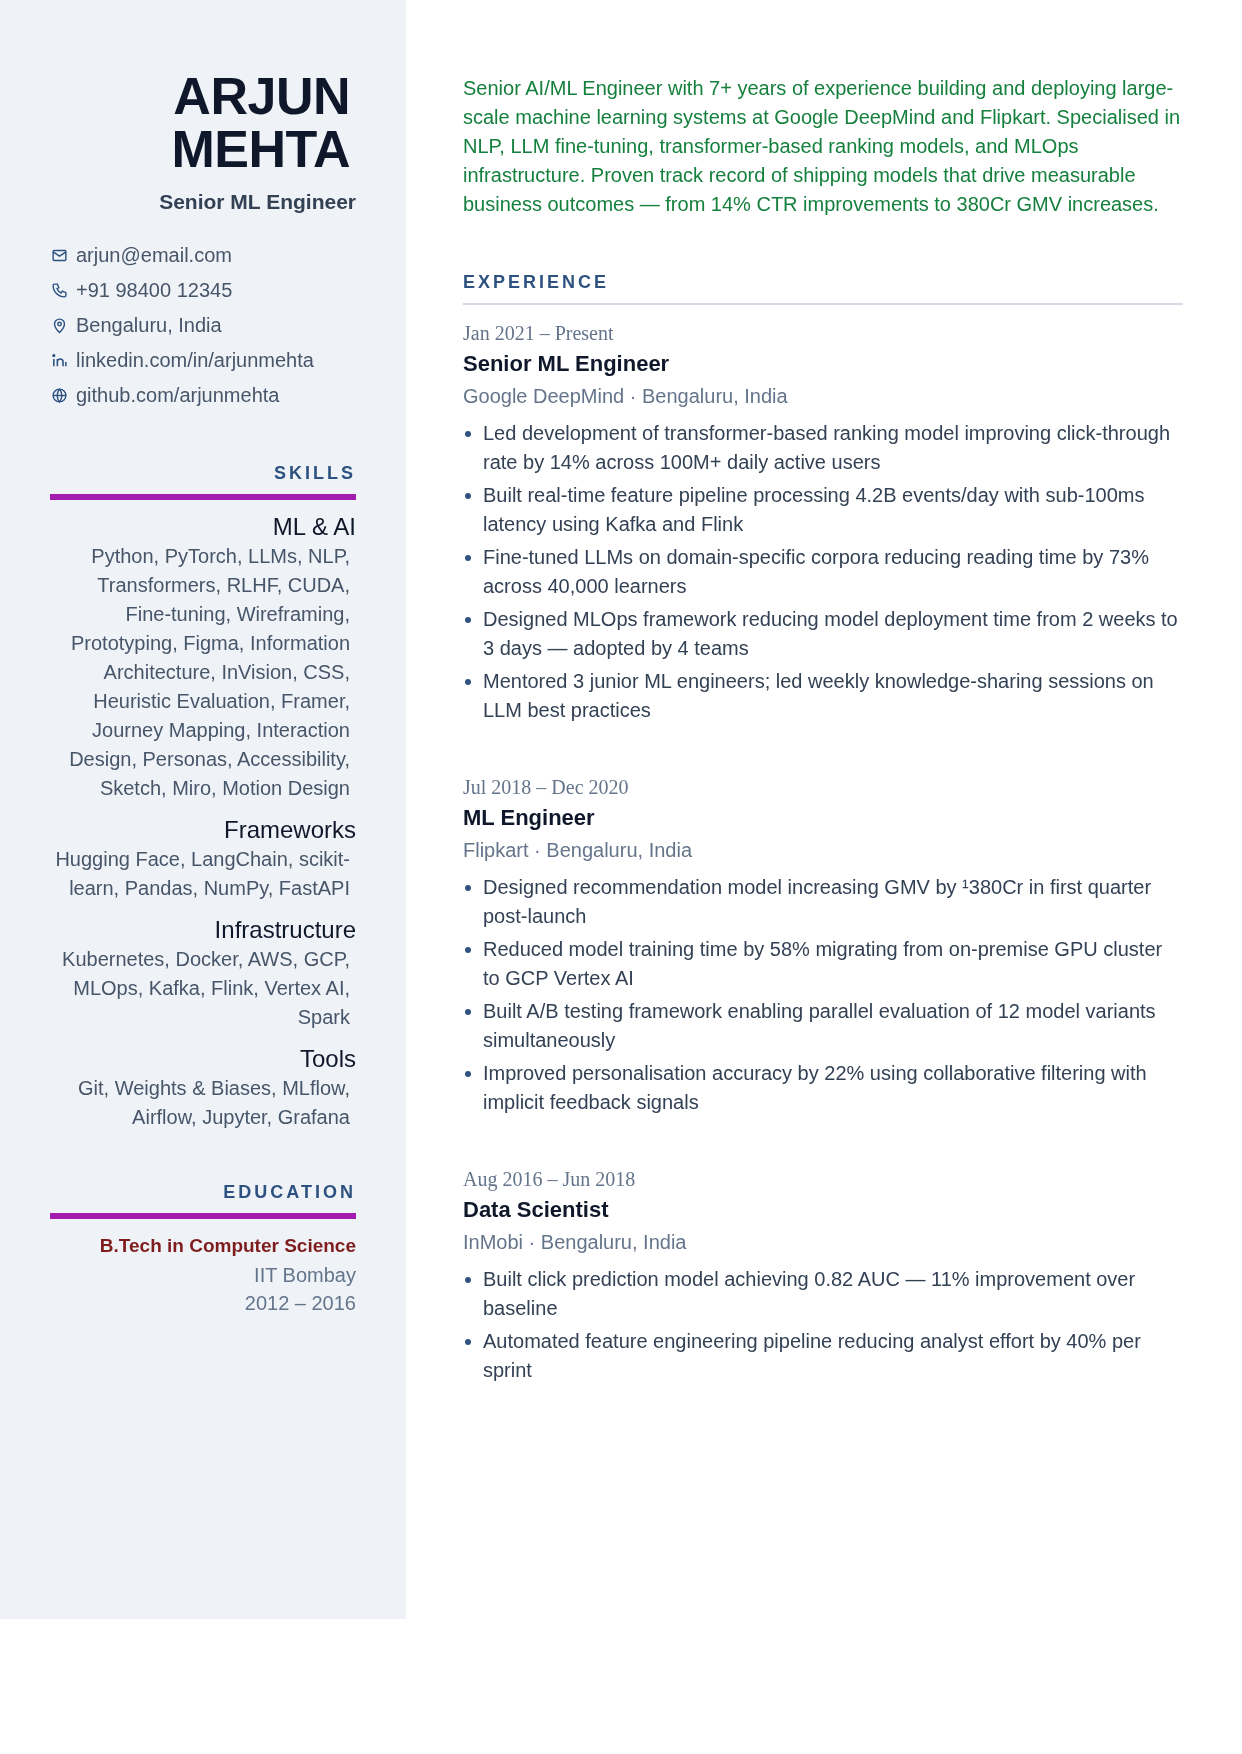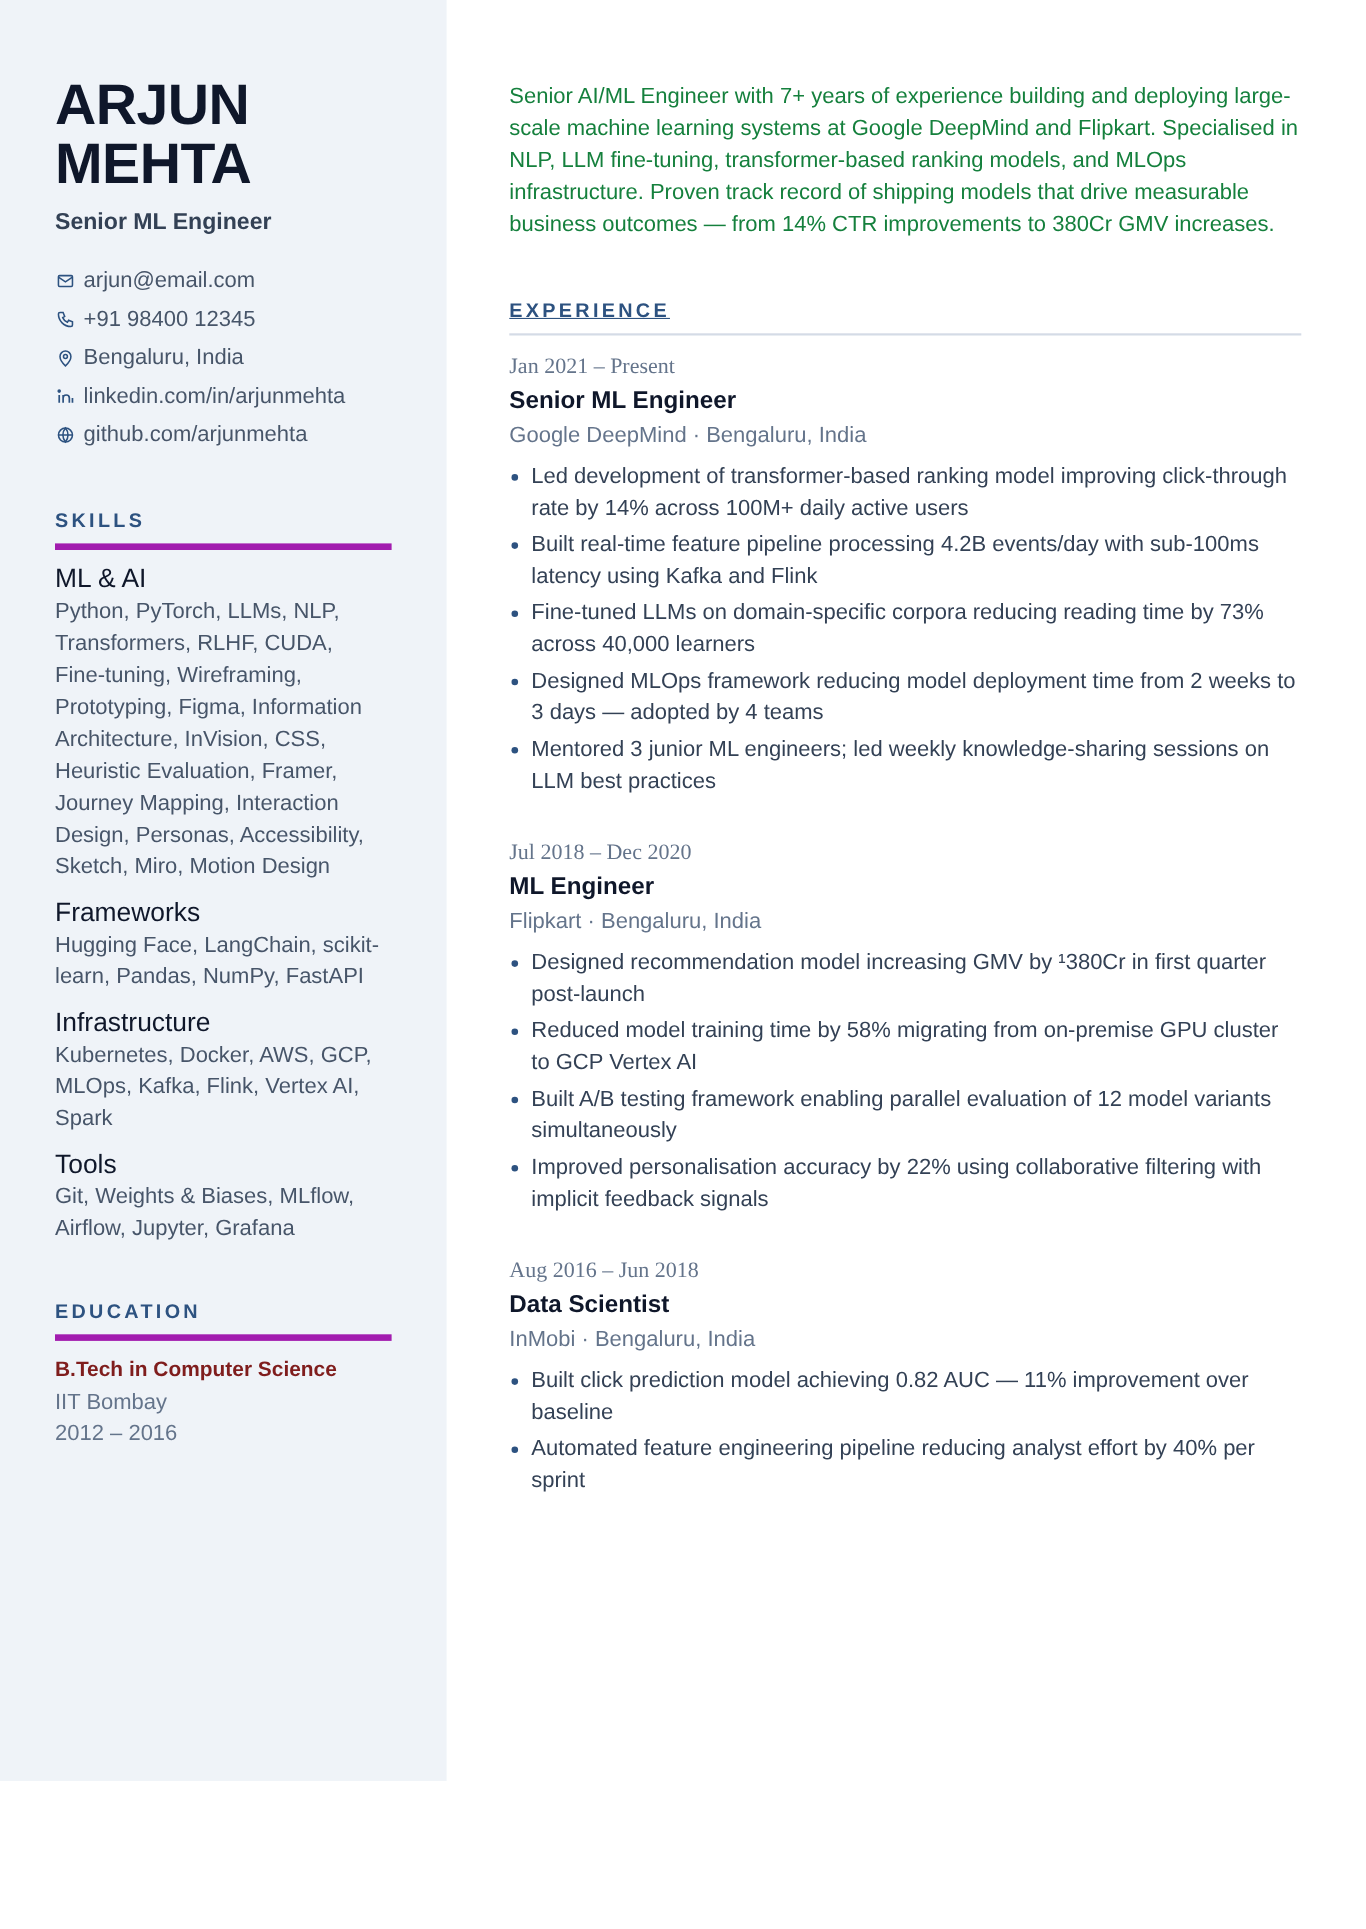--- a/index.html
+++ b/index.html
@@ -3,20 +3,21 @@
 <meta charset="utf-8">
 <style>
   * { box-sizing: border-box; margin: 0; padding: 0; }
   html, body { width: 1242px; height: 1754px; background: #ffffff; }
   body { position: relative; font-family: "Liberation Sans", "DejaVu Sans", sans-serif; color: #334155; overflow: hidden; }
 
   .sidebar {
     position: absolute; left: 0; top: 0; width: 406px; height: 1619px;
     background: #eff3f8;
     padding: 70px 50px 0 50px;
+    text-align: right;
   }
   .name {
     font-size: 52px; font-weight: 700; color: #0f172a; line-height: 53px;
     letter-spacing: -0.5px; width: 300px;
   }
   .role { margin-top: 14px; font-size: 21px; font-weight: 700; color: #334155; }
 
   .contacts { margin-top: 24px; }
   .contact { display: flex; align-items: center; height: 35px; font-size: 20px; color: #475569; }
   .contact .ic { width: 18px; height: 18px; margin-right: 8px; display: inline-flex; align-items: center; justify-content: center; }
@@ -32,24 +33,24 @@
   .skill-group + .skill-group { margin-top: 14px; }
 
   .edu-title { margin-top: 16px; font-size: 19px; font-weight: 700; color: #7f1d1d; }
   .edu-line { font-size: 20px; color: #64748b; line-height: 28px; }
   .edu-first { margin-top: 4px; }
 
   .main { position: absolute; left: 463px; top: 74px; width: 720px; }
   .summary { font-size: 20px; line-height: 29px; color: #15803d; }
   .main-heading {
     margin-top: 53px; font-size: 18px; font-weight: 700; letter-spacing: 3px; color: #2d5280;
-    padding-bottom: 10px; border-bottom: 2px solid #d4dbe6; text-decoration: underline;
+    padding-bottom: 10px; border-bottom: 2px solid #d4dbe6;
   }
   .job { margin-top: 14px; }
-  .job + .job { margin-top: 36px; }
+  .job + .job { margin-top: 48px; }
   .job-dates { font-size: 20px; color: #64748b; line-height: 28px; font-family: Liberation Serif, serif; }
   .job-title { font-size: 22px; font-weight: 700; color: #0f172a; line-height: 34px; }
   .job-company { font-size: 20px; color: #64748b; line-height: 30px; }
   .bullets { list-style: none; margin-top: 8px; }
   .bullets li { position: relative; padding-left: 20px; font-size: 20px; line-height: 29px; color: #334155; margin-bottom: 4px; }
   .bullets li .dot {
     position: absolute; left: 2px; top: 12px; width: 6px; height: 6px; border-radius: 50%; background: #2d5280;
   }
 </style>
 </head>

